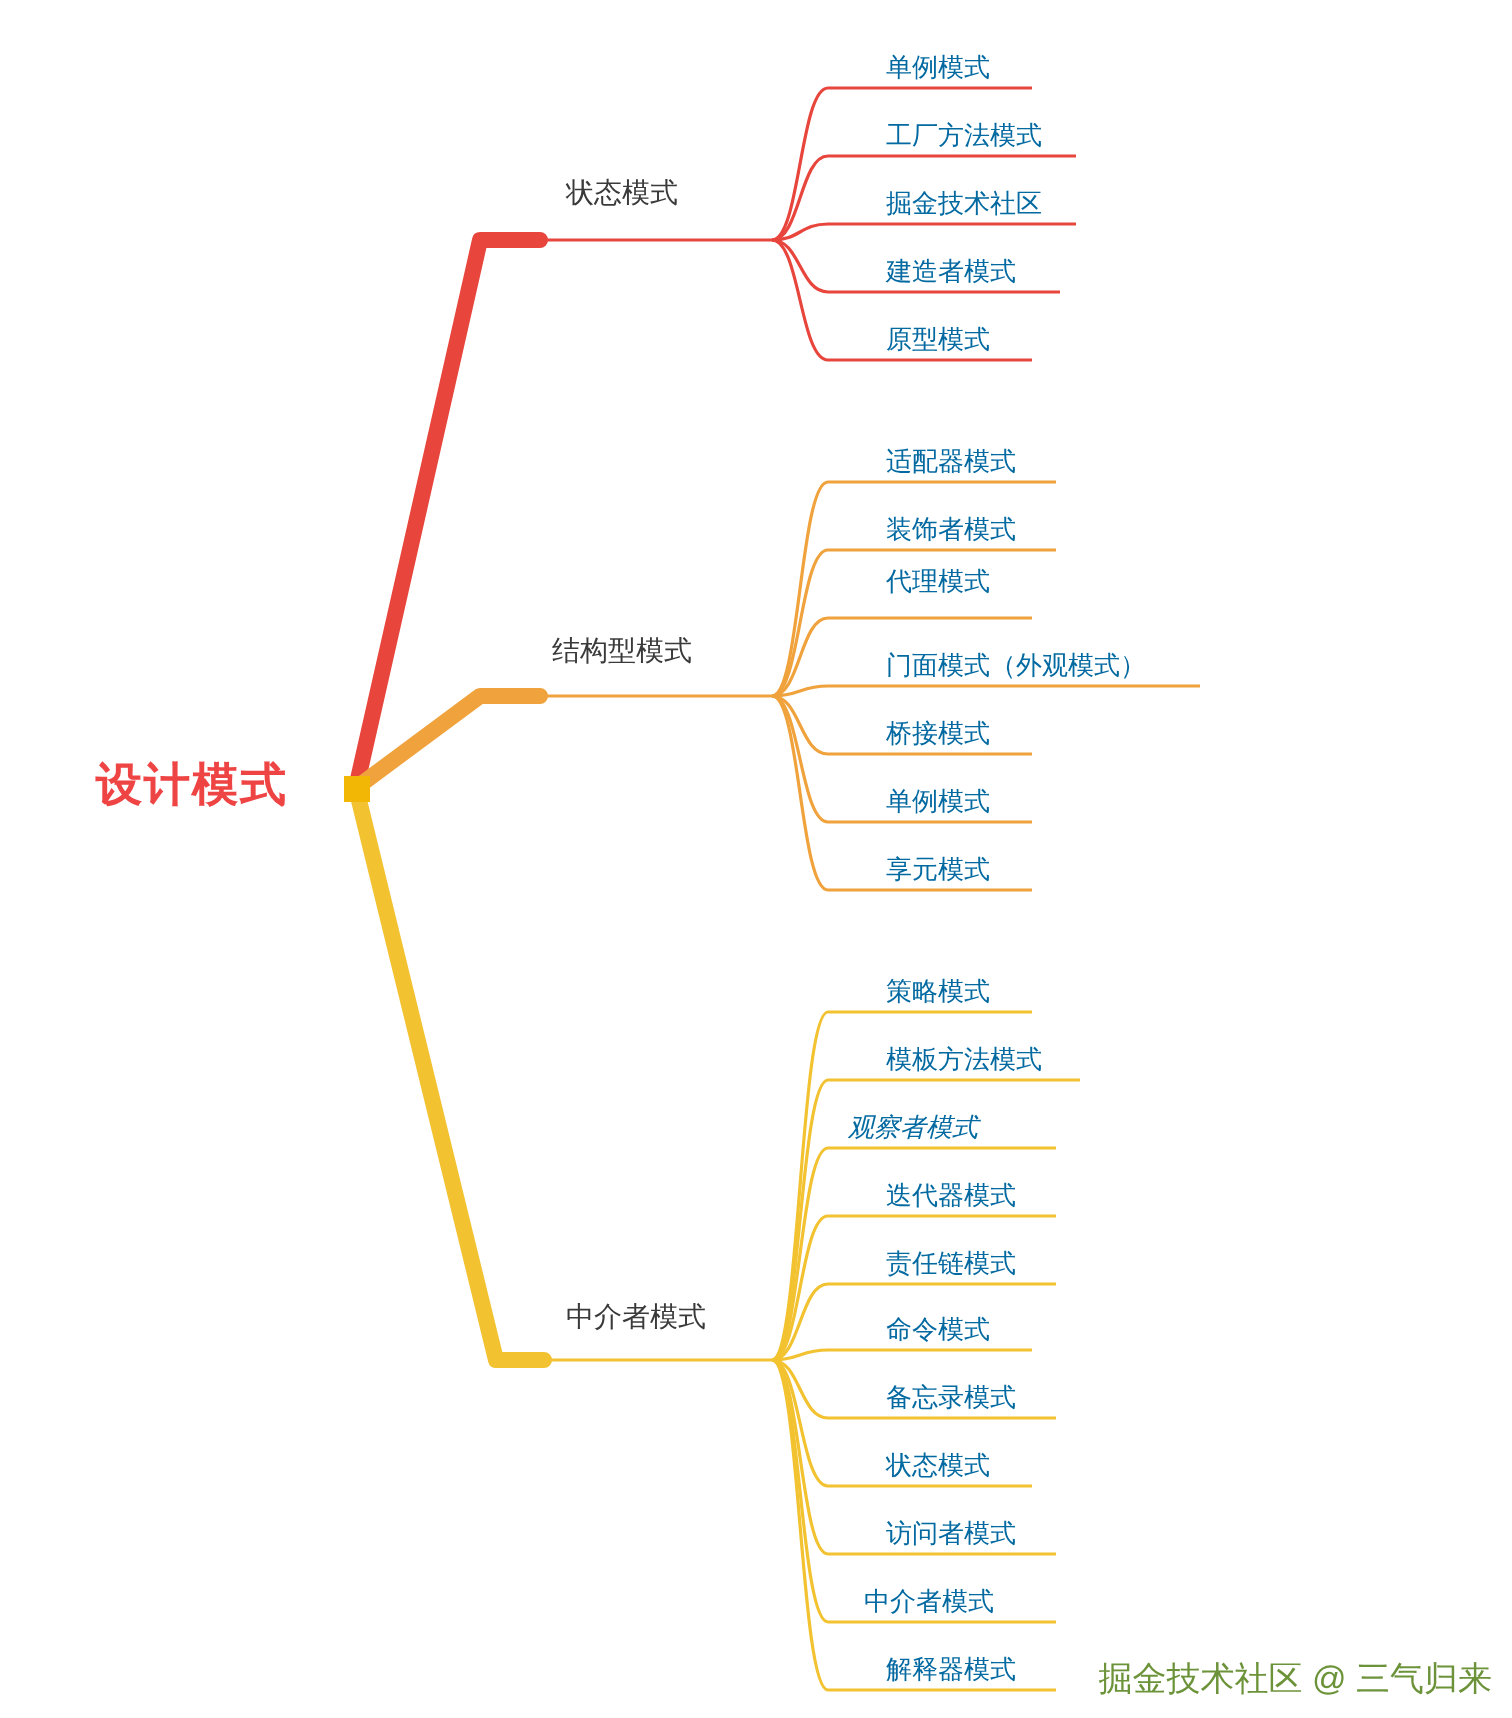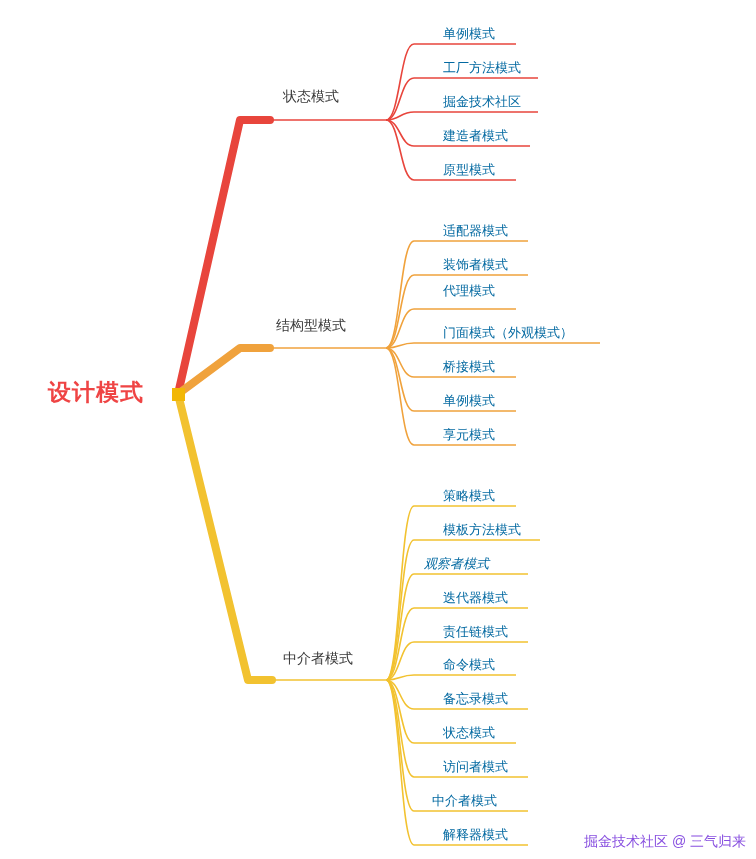--- a/index.html
+++ b/index.html
@@ -39,22 +39,22 @@
     color: #3a3a3a;
   }
   .leaf-label {
     font-size: 13px;
     color: #0369a1;
   }
   .watermark {
     position: absolute;
     right: 10px;
     bottom: 8px;
-    font-size: 14px;
-    color: #6d28d9;
+    font-size: 17px;
+    color: #4d7c0f;
     opacity: 0.82;
     white-space: nowrap;
   }
 </style>
 </head>
 <body>
 
 <svg id="mindmap" viewBox="0 0 756 859">
 
   <g>

